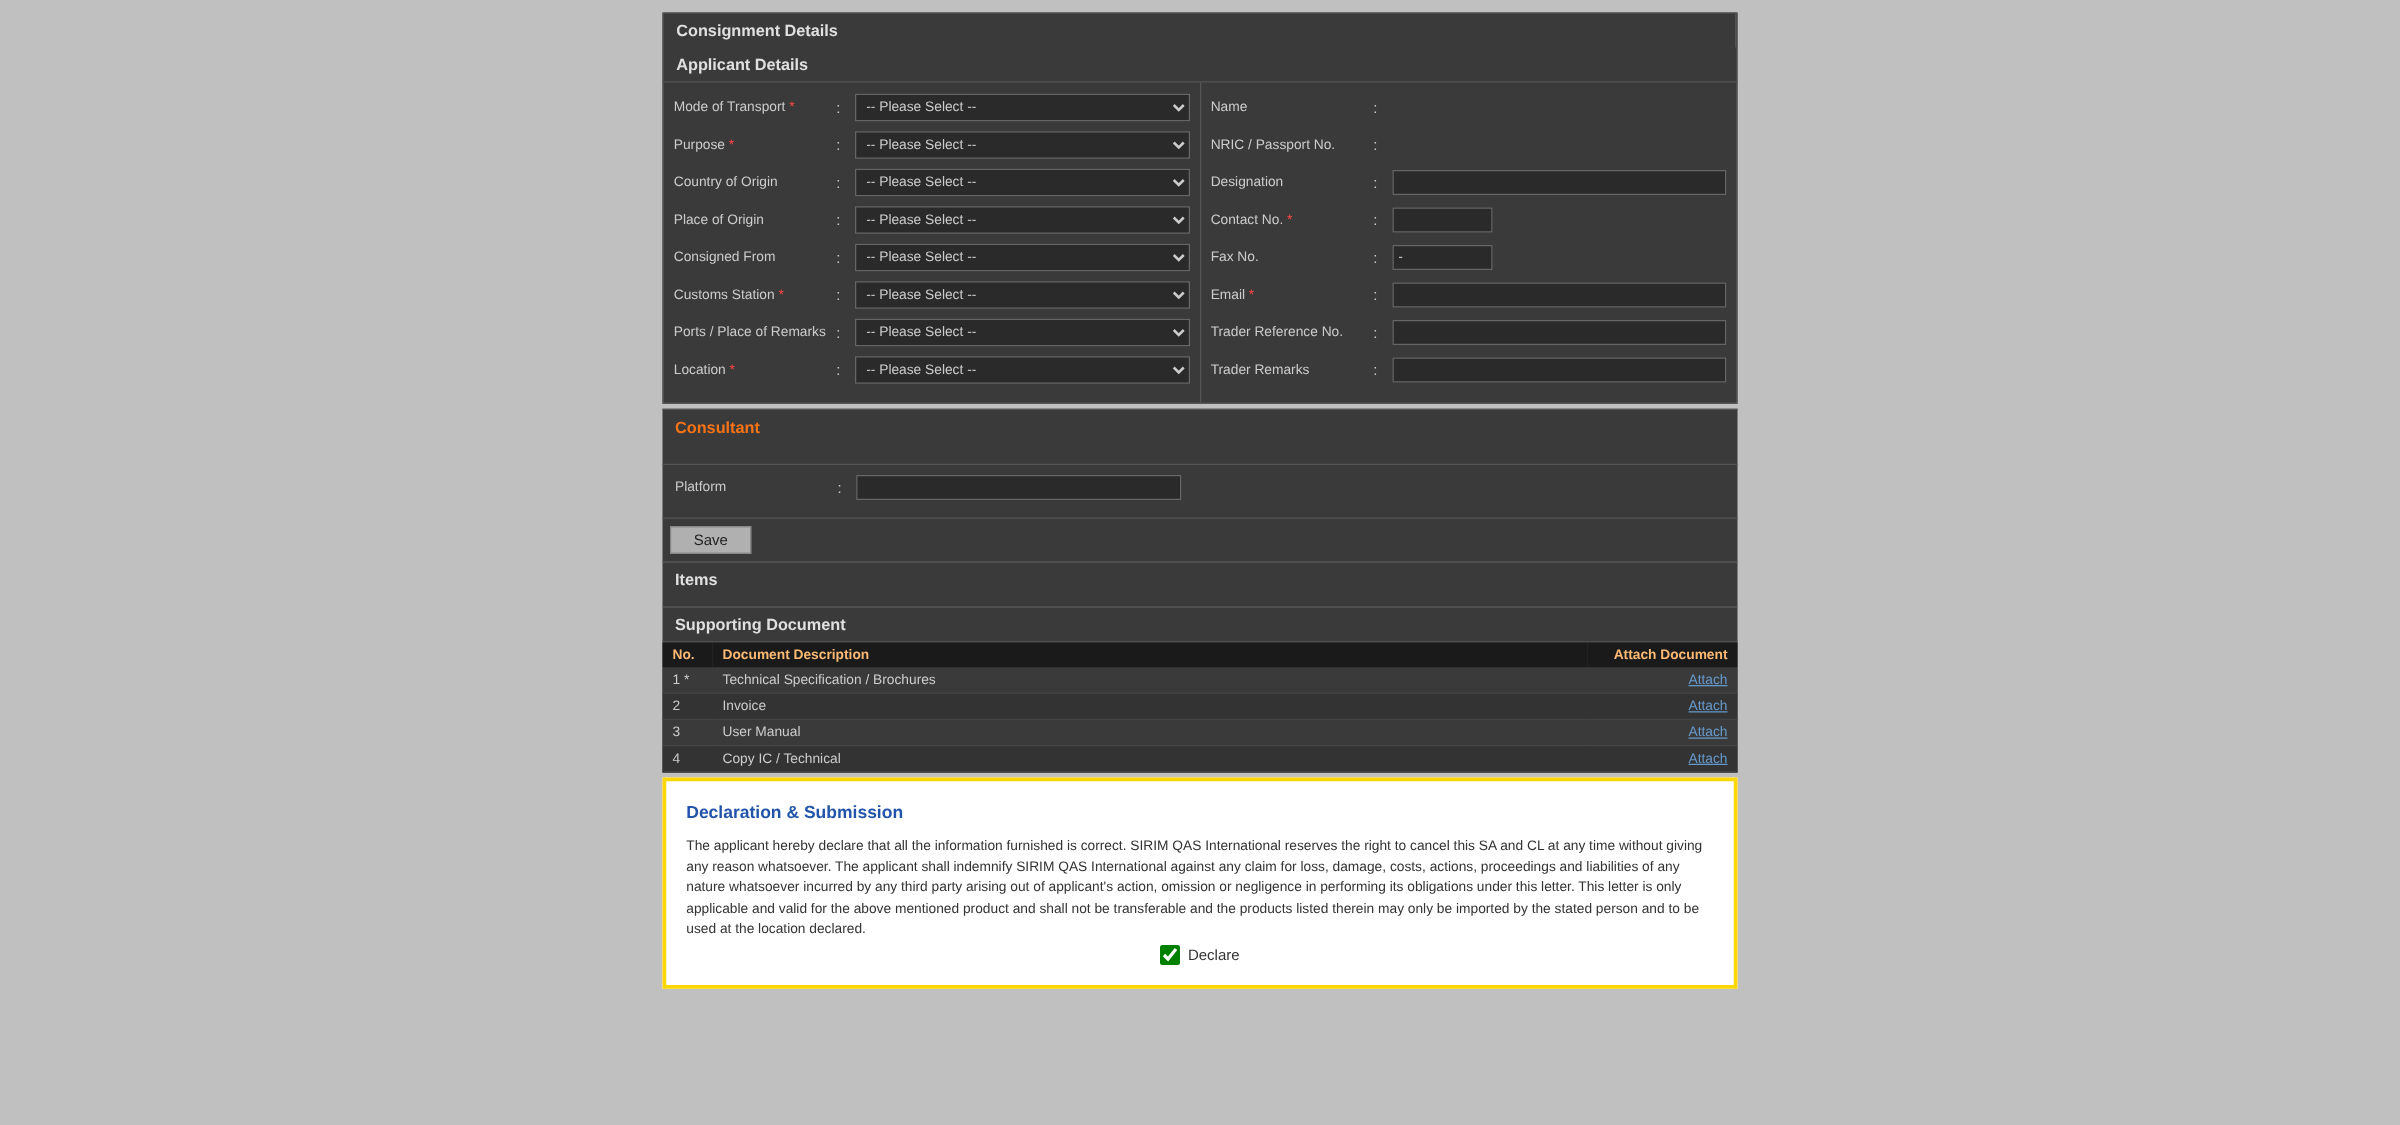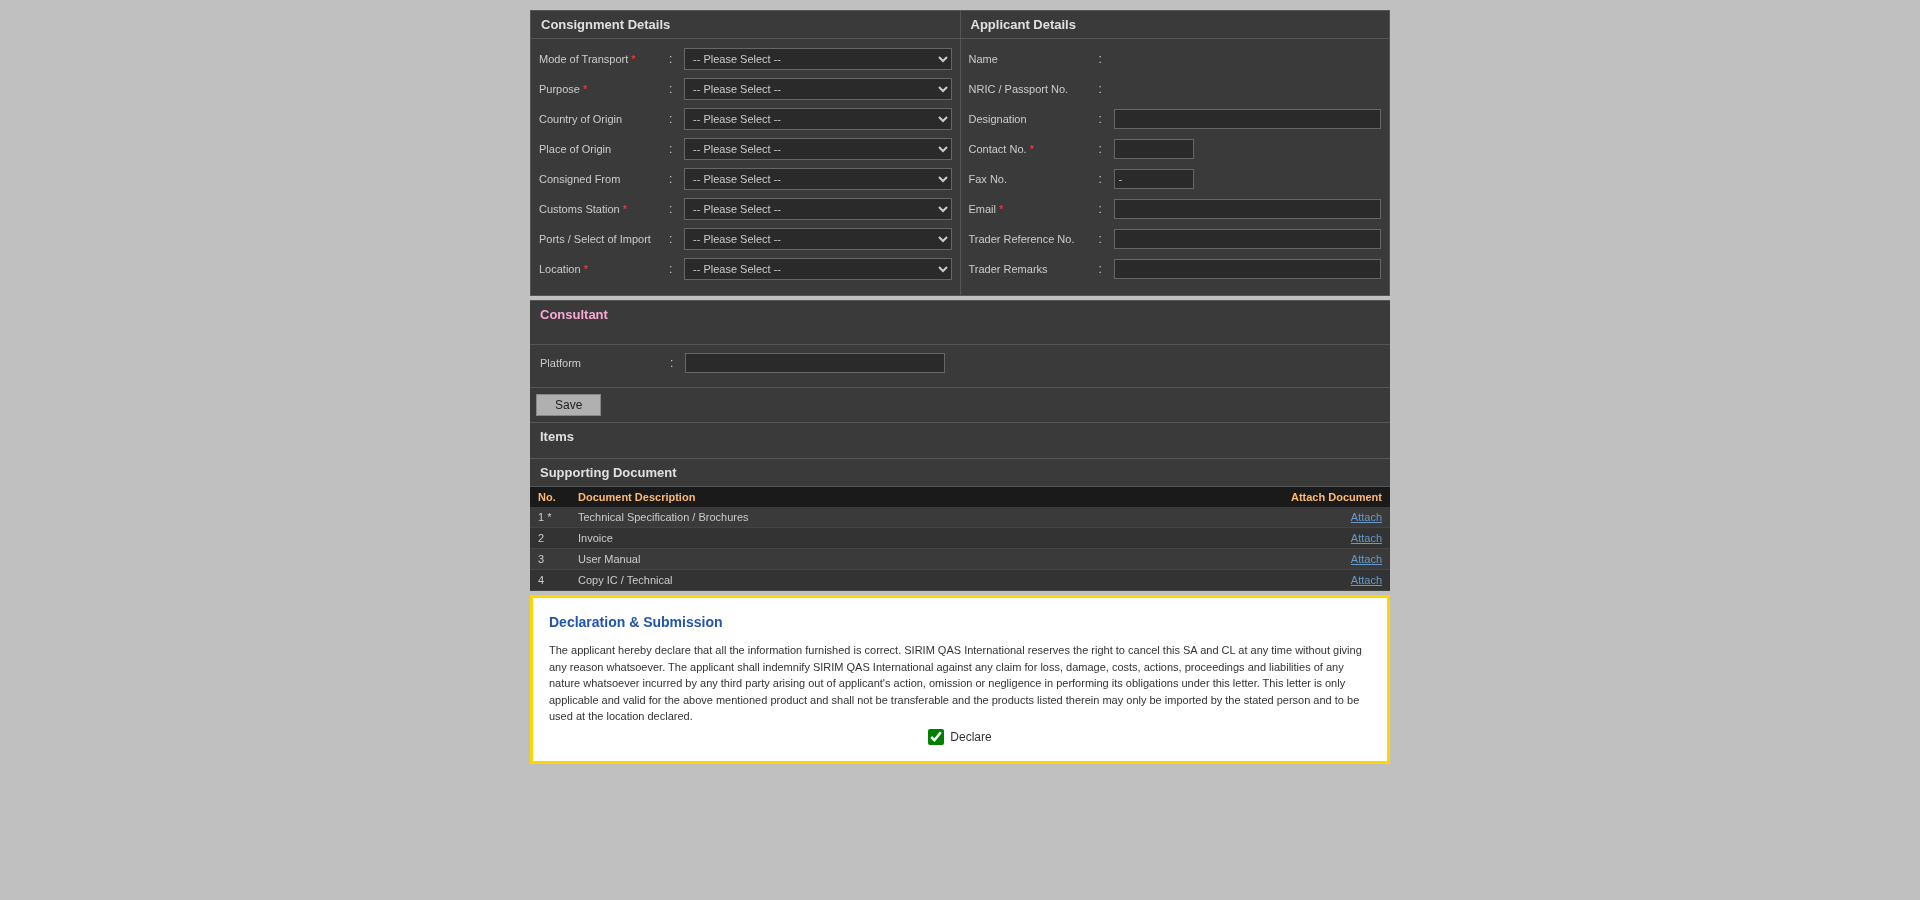--- a/index.html
+++ b/index.html
@@ -74,21 +74,21 @@
     .required-star {
       color: #ff4444;
     }
     .consultant-section {
       background: #3a3a3a;
       padding: 6px 10px;
       border-top: 1px solid #555;
       border-bottom: 1px solid #555;
     }
     .consultant-header {
-      color: #f9a8d4;
+      color: #f97316;
       font-weight: bold;
       font-size: 13px;
     }
     .ecommerce-section {
       background: #3a3a3a;
       padding: 8px 10px;
       border-bottom: 1px solid #555;
     }
     .ecommerce-header {
       color: #e0e0e0;
@@ -199,20 +199,21 @@
       accent-color: green;
     }
     .declare-label {
       color: #333;
       font-size: 12px;
     }
     .consignment-header-row {
       display: flex;
       background: #3a3a3a;
       border-bottom: 1px solid #555;
+      flex-direction: column;
     }
     .consignment-title {
       flex: 1;
       color: #e0e0e0;
       font-weight: bold;
       font-size: 13px;
       padding: 6px 10px;
       border-right: 1px solid #555;
     }
     .applicant-title {
@@ -291,21 +292,21 @@
           <div class="field-label">Customs Station <span class="required-star">*</span></div>
           <div class="field-colon">:</div>
           <div class="field-value">
             <select style="width:100%">
               <option>-- Please Select --</option>
             </select>
           </div>
         </div>
 
         <div class="field-row">
-          <div class="field-label">Ports / Select of Import</div>
+          <div class="field-label">Ports / Place of Remarks</div>
           <div class="field-colon">:</div>
           <div class="field-value">
             <select>
               <option>-- Please Select --</option>
             </select>
           </div>
         </div>
 
         <div class="field-row">
           <div class="field-label">Location <span class="required-star">*</span></div>

